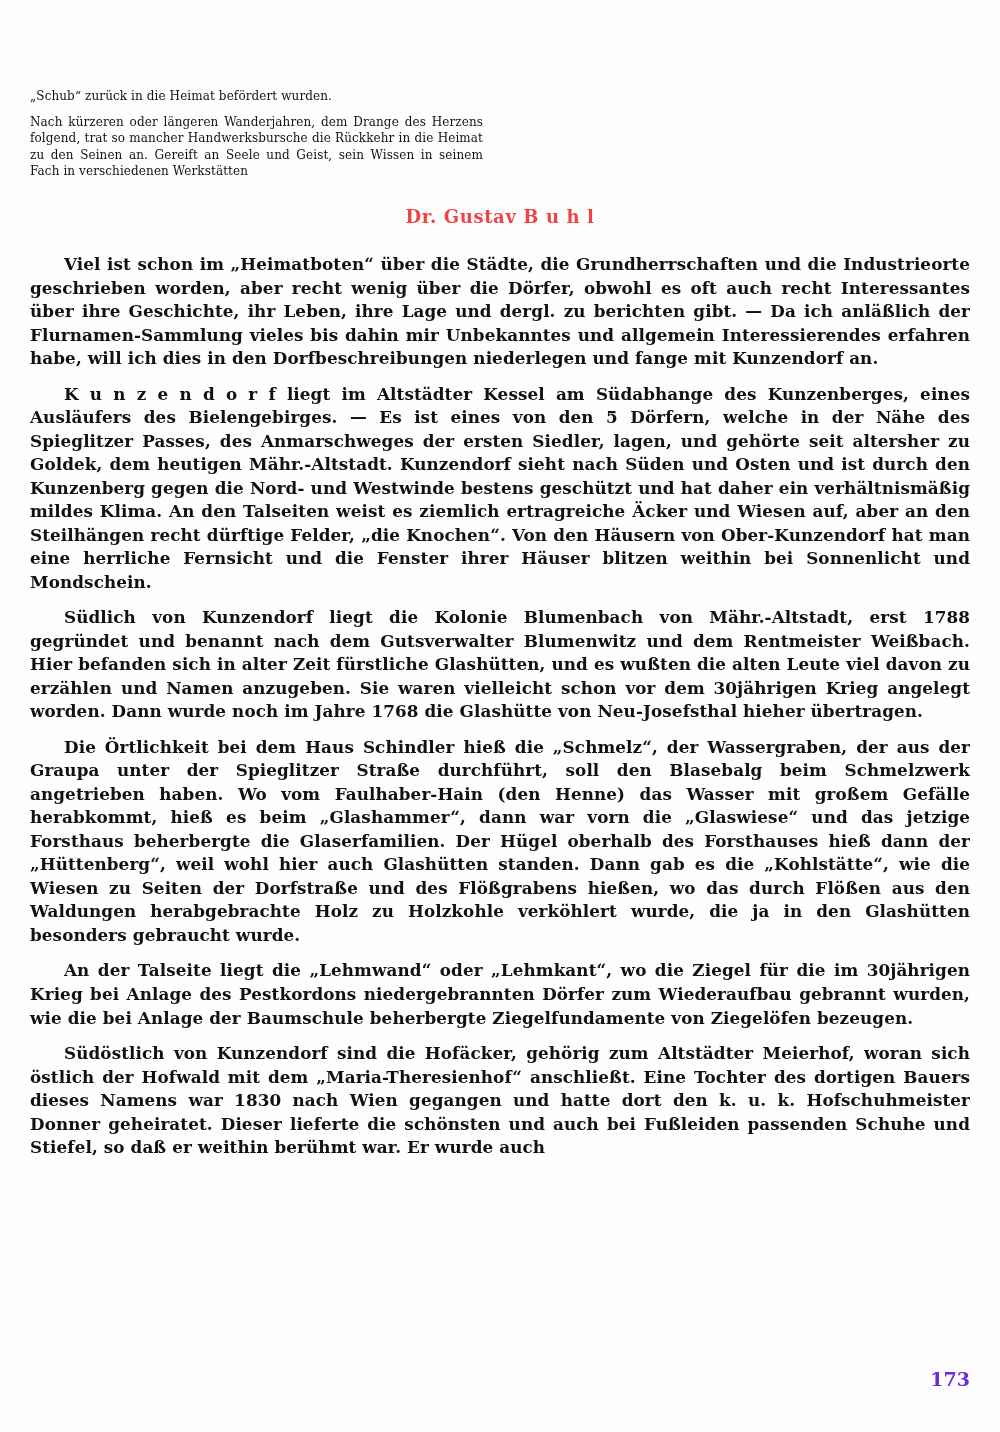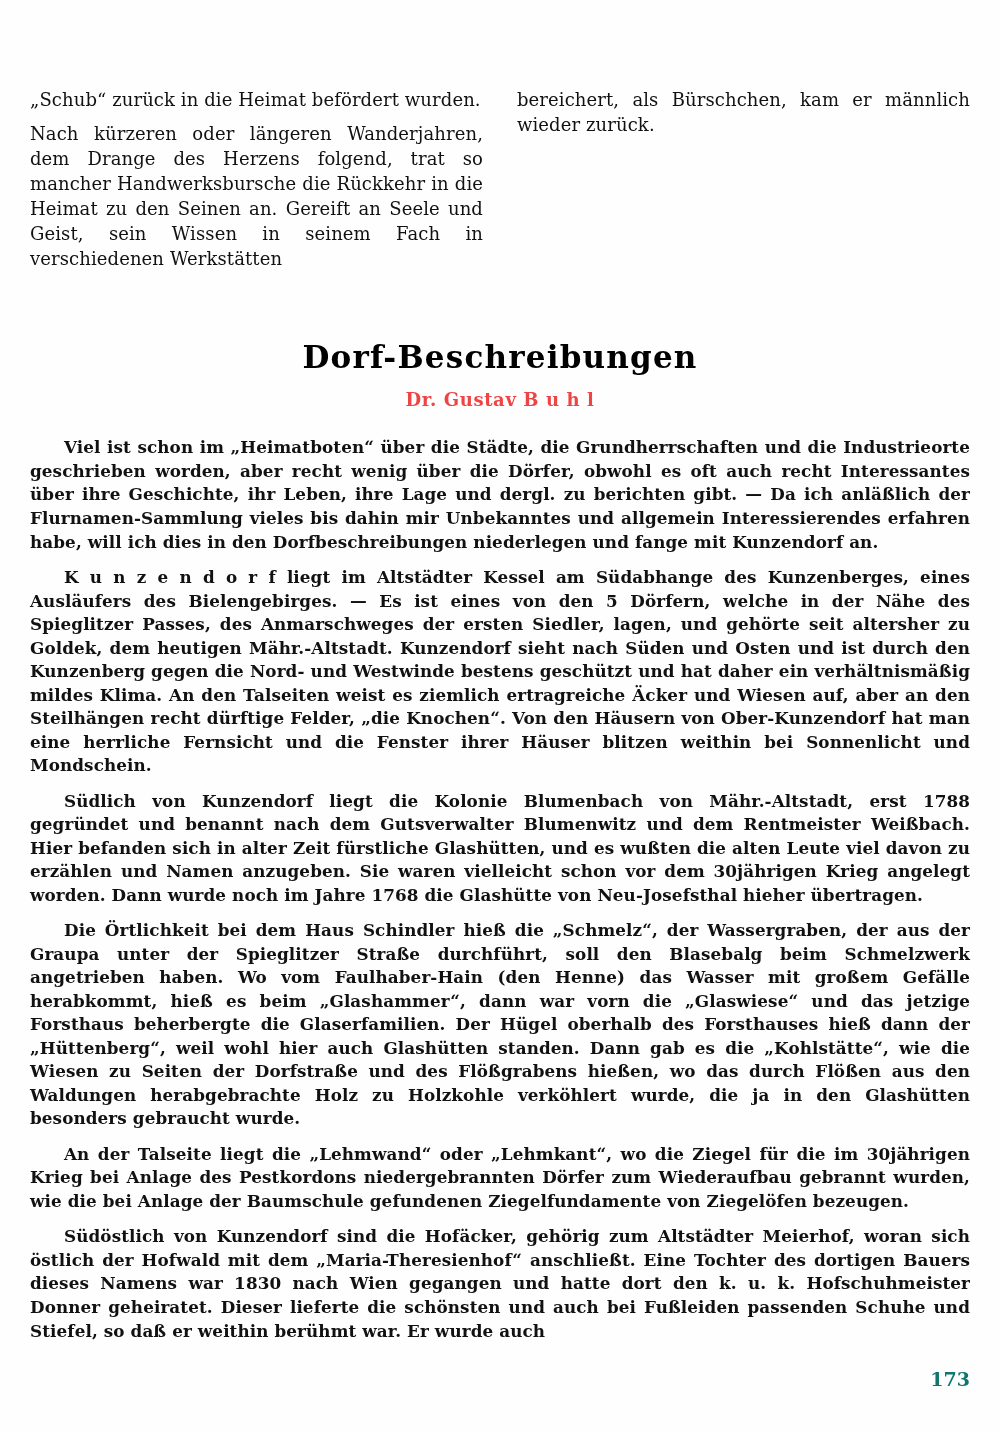--- a/index.html
+++ b/index.html
@@ -32,21 +32,21 @@
   .two-col {
     display: flex;
     gap: 34px;
     width: 940px;
   }
   .col {
     width: 453px;
   }
   p {
     margin: 0 0 0 0;
-    font-size: 18px;
+    font-size: 12px;
     line-height: 1.385;
     text-align: justify;
     text-justify: inter-word;
     font-family: "DejaVu Serif", serif;
     letter-spacing: 0.1px;
   }
   .col p { margin-bottom: 9px; }
   .col p:last-child { margin-bottom: 12px; }
 
   .section-title {
@@ -83,49 +83,47 @@
   .body-block p.first-indent {
     text-indent: 34px;
   }
   .page-number {
     position: absolute;
     right: 30px;
     bottom: 42px;
     font-size: 19px;
     font-family: "DejaVu Serif", serif;
     font-weight: bold;
-    color: #0f766e;
+    color: #6d28d9;
   }
 </style>
 </head>
 <body>
 
 <div class="page">
 
   <div class="content">
 
     <div class="two-col">
       <div class="col">
         <p>„Schub“ zurück in die Heimat befördert wurden.</p>
         <p>Nach kürzeren oder längeren Wanderjahren, dem Drange des Herzens folgend, trat so mancher Handwerksbursche die Rückkehr in die Heimat zu den Seinen an. Gereift an Seele und Geist, sein Wissen in seinem Fach in verschiedenen Werkstätten</p>
       </div>
       <div class="col">
-        <p>bereichert, als Bürschchen, kam er männlich wieder zurück.</p>
       </div>
     </div>
 
-    <h1 class="section-title">Dorf-Beschreibungen</h1>
     <div class="byline">Dr. Gustav B u h l</div>
 
     <div class="body-block">
       <p class="first-indent">Viel ist schon im „Heimatboten“ über die Städte, die Grundherrschaften und die Industrieorte geschrieben worden, aber recht wenig über die Dörfer, obwohl es oft auch recht Interessantes über ihre Geschichte, ihr Leben, ihre Lage und dergl. zu berichten gibt. — Da ich anläßlich der Flurnamen-Sammlung vieles bis dahin mir Unbekanntes und allgemein Interessierendes erfahren habe, will ich dies in den Dorfbeschreibungen niederlegen und fange mit Kunzendorf an.</p>
       <p class="first-indent">K u n z e n d o r f liegt im Altstädter Kessel am Südabhange des Kunzenberges, eines Ausläufers des Bielengebirges. — Es ist eines von den 5 Dörfern, welche in der Nähe des Spieglitzer Passes, des Anmarschweges der ersten Siedler, lagen, und gehörte seit altersher zu Goldek, dem heutigen Mähr.-Altstadt. Kunzendorf sieht nach Süden und Osten und ist durch den Kunzenberg gegen die Nord- und Westwinde bestens geschützt und hat daher ein verhältnismäßig mildes Klima. An den Talseiten weist es ziemlich ertragreiche Äcker und Wiesen auf, aber an den Steilhängen recht dürftige Felder, „die Knochen“. Von den Häusern von Ober-Kunzendorf hat man eine herrliche Fernsicht und die Fenster ihrer Häuser blitzen weithin bei Sonnenlicht und Mondschein.</p>
       <p class="first-indent">Südlich von Kunzendorf liegt die Kolonie Blumenbach von Mähr.-Altstadt, erst 1788 gegründet und benannt nach dem Gutsverwalter Blumenwitz und dem Rentmeister Weißbach. Hier befanden sich in alter Zeit fürstliche Glashütten, und es wußten die alten Leute viel davon zu erzählen und Namen anzugeben. Sie waren vielleicht schon vor dem 30jährigen Krieg angelegt worden. Dann wurde noch im Jahre 1768 die Glashütte von Neu-Josefsthal hieher übertragen.</p>
       <p class="first-indent">Die Örtlichkeit bei dem Haus Schindler hieß die „Schmelz“, der Wassergraben, der aus der Graupa unter der Spieglitzer Straße durchführt, soll den Blasebalg beim Schmelzwerk angetrieben haben. Wo vom Faulhaber-Hain (den Henne) das Wasser mit großem Gefälle herabkommt, hieß es beim „Glashammer“, dann war vorn die „Glaswiese“ und das jetzige Forsthaus beherbergte die Glaserfamilien. Der Hügel oberhalb des Forsthauses hieß dann der „Hüttenberg“, weil wohl hier auch Glashütten standen. Dann gab es die „Kohlstätte“, wie die Wiesen zu Seiten der Dorfstraße und des Flößgrabens hießen, wo das durch Flößen aus den Waldungen herabgebrachte Holz zu Holzkohle verköhlert wurde, die ja in den Glashütten besonders gebraucht wurde.</p>
-      <p class="first-indent">An der Talseite liegt die „Lehmwand“ oder „Lehmkant“, wo die Ziegel für die im 30jährigen Krieg bei Anlage des Pestkordons niedergebrannten Dörfer zum Wiederaufbau gebrannt wurden, wie die bei Anlage der Baumschule gefundenen Ziegelfundamente von Ziegelöfen bezeugen.</p>
+      <p class="first-indent">An der Talseite liegt die „Lehmwand“ oder „Lehmkant“, wo die Ziegel für die im 30jährigen Krieg bei Anlage des Pestkordons niedergebrannten Dörfer zum Wiederaufbau gebrannt wurden, wie die bei Anlage der Baumschule beherbergte Ziegelfundamente von Ziegelöfen bezeugen.</p>
       <p class="first-indent">Südöstlich von Kunzendorf sind die Hofäcker, gehörig zum Altstädter Meierhof, woran sich östlich der Hofwald mit dem „Maria-Theresienhof“ anschließt. Eine Tochter des dortigen Bauers dieses Namens war 1830 nach Wien gegangen und hatte dort den k. u. k. Hofschuhmeister Donner geheiratet. Dieser lieferte die schönsten und auch bei Fußleiden passenden Schuhe und Stiefel, so daß er weithin berühmt war. Er wurde auch</p>
     </div>
 
   </div>
 
   <div class="page-number">173</div>
 
 </div>
 
 </body></html>

